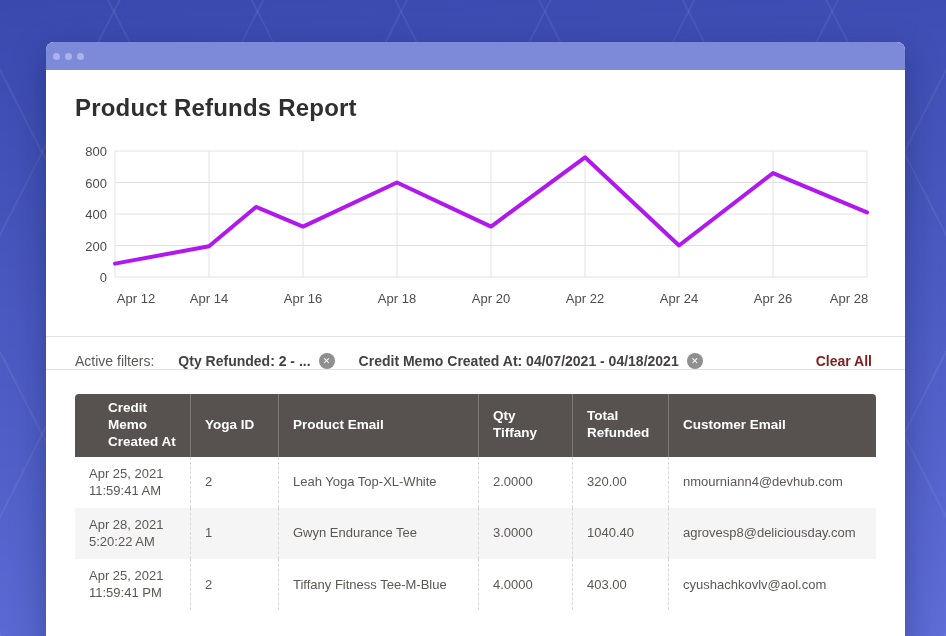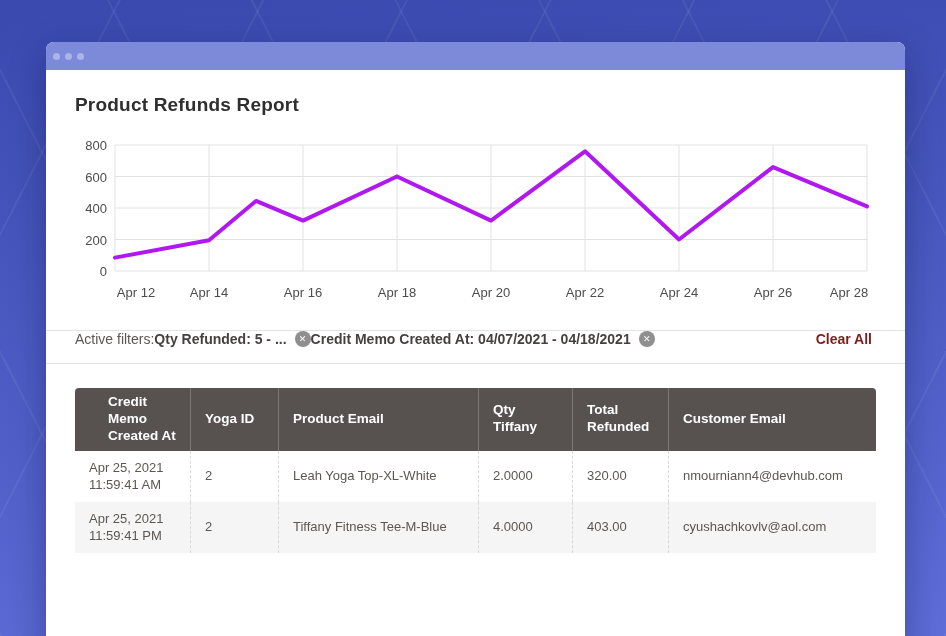--- a/index.html
+++ b/index.html
@@ -18,27 +18,27 @@
     box-shadow:0 12px 34px rgba(10,16,60,0.35);
     background:#ffffff;
   }
   .titlebar {
     height:28px; background:#7c8ad9; display:flex; align-items:center;
     padding-left:7px; gap:5px;
   }
   .dot { width:7px; height:7px; border-radius:50%; background:#aab4ea; display:inline-block; }
   .content { background:#fff; }
   .page-title {
-    margin:24px 29px 0; font-size:19px; font-weight:700; color:#2f2f2f; letter-spacing:0.2px;
+    margin:24px 29px 0; font-size:24px; font-weight:700; color:#2f2f2f; letter-spacing:0.2px;
   }
   .chart-wrap { margin:19px 0 0 29px; }
   .chart-wrap svg { display:block; }
   .filters {
     margin-top:23px; height:34px; border-top:1px solid #e3e3e3; border-bottom:1px solid #e3e3e3;
-    display:flex; align-items:flex-start; padding:0 33px 0 29px; 
+    display:flex; align-items:flex-end; padding:0 33px 0 29px; gap:24px;
     font-size:14px; color:#5d5855;
   }
   .chip { display:inline-flex; align-items:center; gap:8px; color:#454140; font-weight:700; }
   .chip .chip-text { font-weight:700; }
   .chip-x {
     width:16px; height:16px; border-radius:50%; background:#8f8f8f; color:#fff;
     font-size:9px; line-height:16px; text-align:center; display:inline-block; cursor:pointer;
     font-weight:400;
   }
   .clear-all {
@@ -105,21 +105,21 @@
           <text x="698" y="162" text-anchor="middle" font-size="13" fill="#4c4c4c">Apr 26</text>
           <line x1="792" y1="10" x2="792" y2="136" stroke="#e2e2e2" stroke-width="1"></line>
           <text x="774" y="162" text-anchor="middle" font-size="13" fill="#4c4c4c">Apr 28</text>
           <polyline points="40,122.6125 134,105.2875 181,65.9125 228,85.6 322,41.5 416,85.6 510,16.30000000000001 604,104.5 698,32.05000000000001 792,71.42500000000001" fill="none" stroke="#b118f0" stroke-width="4" stroke-linejoin="round" stroke-linecap="round"></polyline>
         </svg>
     </div>
 
     <div class="filters">
       <span>Active filters:</span>
       <span class="chip">
-        <span class="chip-text">Qty Refunded: 5 - ...</span>
+        <span class="chip-text">Qty Refunded: 2 - ...</span>
         <span class="chip-x">✕</span>
       </span>
       <span class="chip">
         <span class="chip-text">Credit Memo Created At: 04/07/2021 - 04/18/2021</span>
         <span class="chip-x">✕</span>
       </span>
       <a class="clear-all">Clear All</a>
     </div>
 
     <div class="table-wrap">
@@ -149,20 +149,31 @@
                 <span>11:59:41 AM</span>
               </td>
             <td>2</td>
             <td>Leah Yoga Top-XL-White</td>
             <td>2.0000</td>
             <td>320.00</td>
             <td>nmourniann4@devhub.com</td>
           </tr>
           <tr>
             <td class="dt">
+                <span>Apr 28, 2021</span>
+                <span>5:20:22 AM</span>
+              </td>
+            <td>1</td>
+            <td>Gwyn Endurance Tee</td>
+            <td>3.0000</td>
+            <td>1040.40</td>
+            <td>agrovesp8@deliciousday.com</td>
+          </tr>
+          <tr>
+            <td class="dt">
                 <span>Apr 25, 2021</span>
                 <span>11:59:41 PM</span>
               </td>
             <td>2</td>
             <td>Tiffany Fitness Tee-M-Blue</td>
             <td>4.0000</td>
             <td>403.00</td>
             <td>cyushachkovlv@aol.com</td>
           </tr>
         </tbody>

